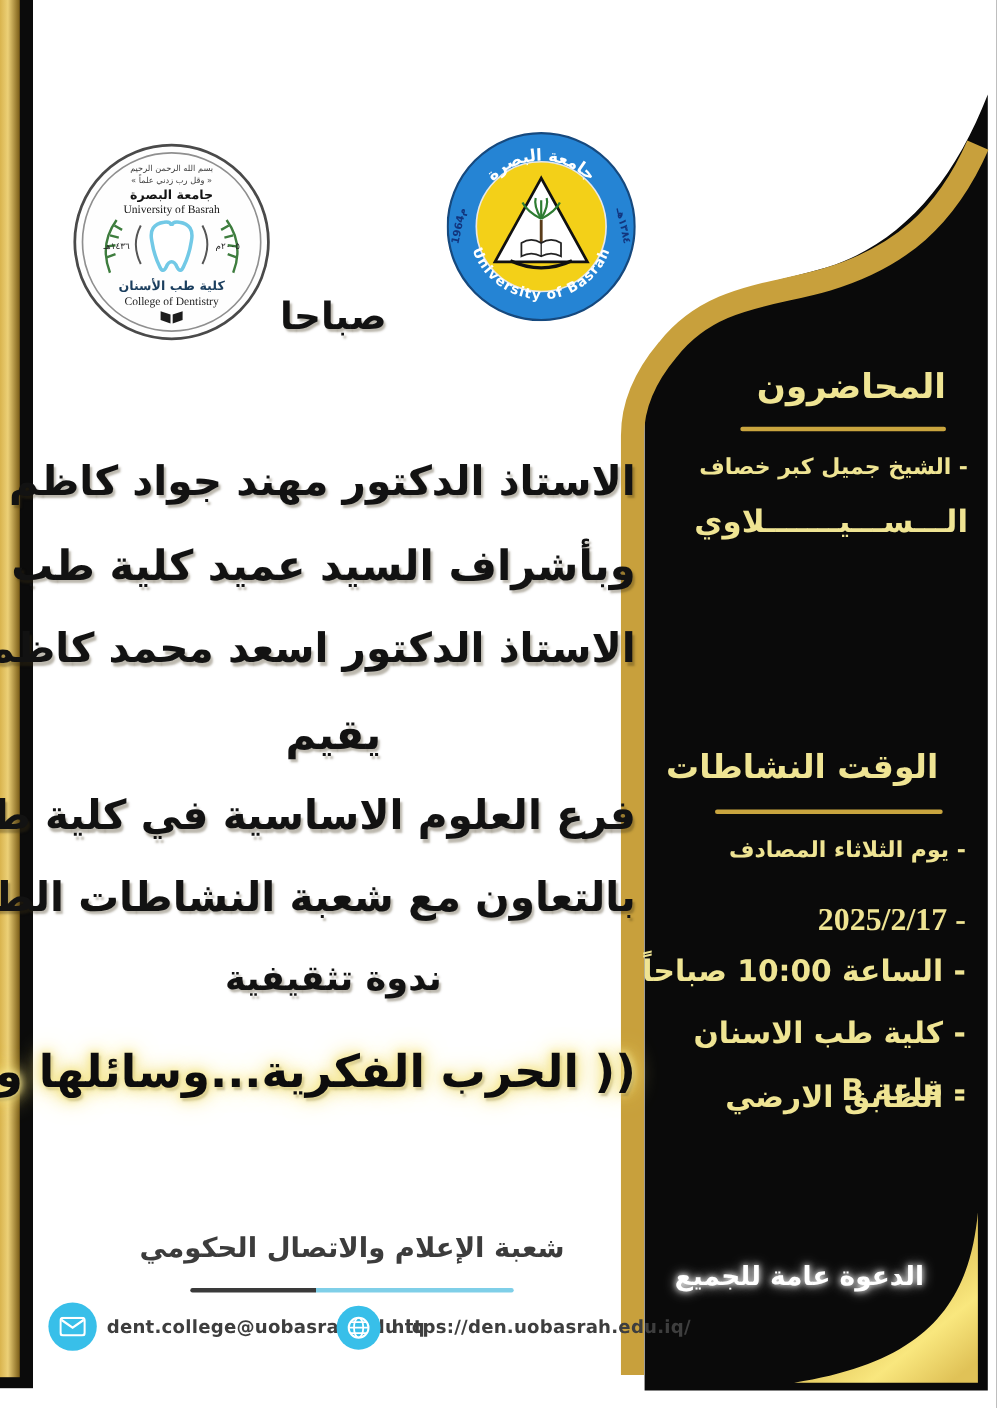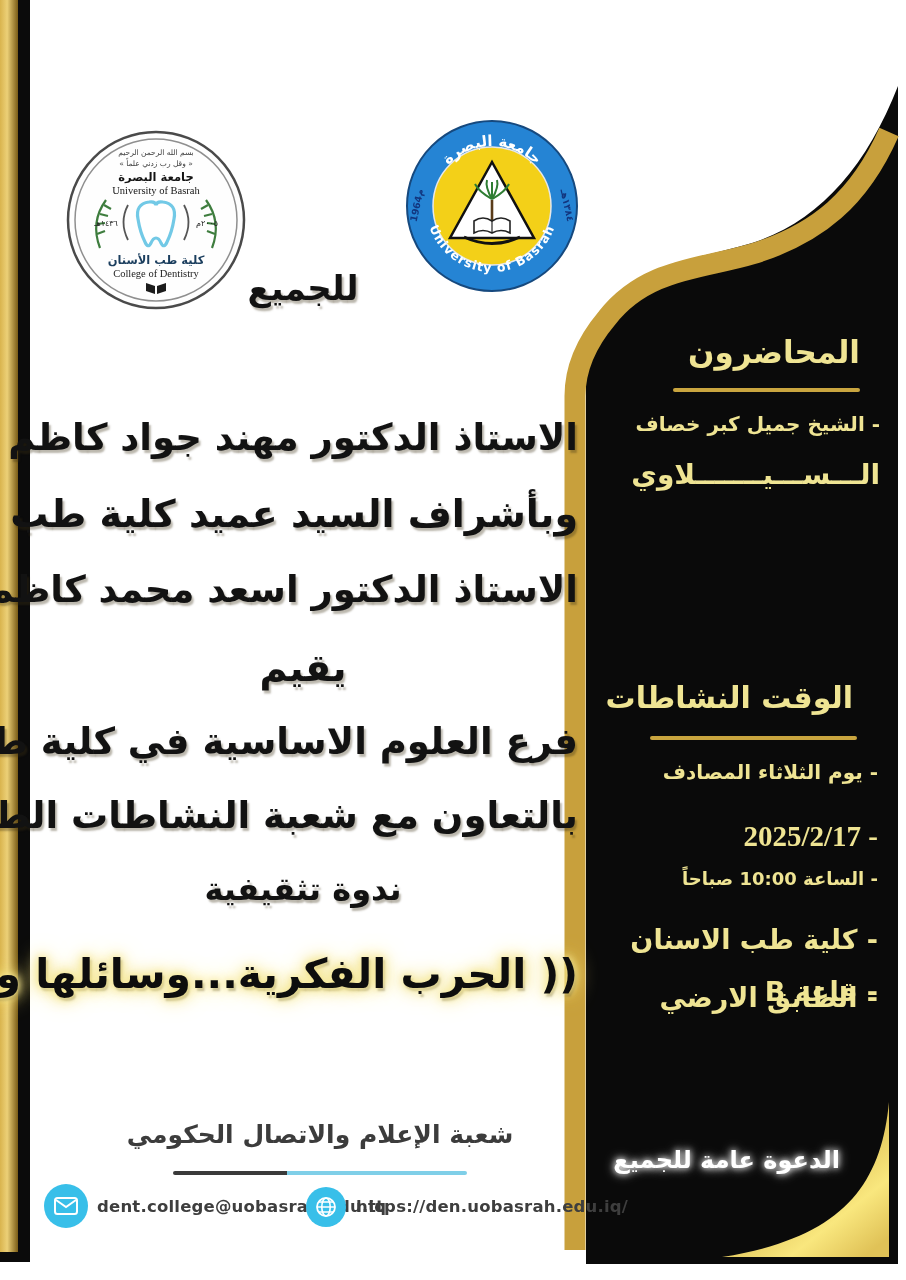--- a/index.html
+++ b/index.html
@@ -115,41 +115,41 @@
     <text font-size="15" font-weight="bold" fill="#ffffff">
       <textPath href="#arcTop" startOffset="50%" text-anchor="middle">جامعة البصرة</textPath>
     </text>
     <text font-size="12.5" font-weight="bold" fill="#ffffff" letter-spacing="1">
       <textPath href="#arcBot" startOffset="50%" text-anchor="middle">University of Basrah</textPath>
     </text>
     <text x="14" y="86" font-size="9.5" font-weight="bold" fill="#12357e" transform="rotate(-78 14 86)" text-anchor="middle">1964م</text>
     <text x="158" y="86" font-size="9.5" font-weight="bold" fill="#12357e" transform="rotate(78 158 86)" text-anchor="middle">١٣٨٤هـ</text>
   </svg>
 
-  <div class="main-line" style="top:268px;font-size:34px;">للجميع</div>
+  <div class="main-line" style="top:268px;font-size:34px;">صباحا</div>
   <div class="main-line" style="top:416px;font-size:37px;">الاستاذ الدكتور مهند جواد كاظم المحترم</div>
   <div class="main-line" style="top:492px;font-size:38px;">وبأشراف السيد عميد كلية طب الاسنان</div>
   <div class="main-line" style="top:568px;font-size:37px;">الاستاذ الدكتور اسعد محمد كاظم المحترم</div>
   <div class="main-line" style="top:646px;font-size:38px;">يقيم</div>
   <div class="main-line" style="top:720px;font-size:37px;">فرع العلوم الاساسية في كلية طب الاسنان</div>
   <div class="main-line" style="top:794px;font-size:37px;">بالتعاون مع شعبة النشاطات الطلابية</div>
   <div class="main-line" style="top:870px;font-size:32px;">ندوة تثقيفية</div>
   <div class="main-line event-title" style="top:950px;font-size:41px;">(( الحرب الفكرية...وسائلها وتأثيراتها ))</div>
 
   <div class="side-text side-head" style="top:334px;right:46px;font-size:31px;">المحاضرون</div>
   <div class="side-rule" style="top:388px;right:46px;width:187px;"></div>
   <div class="side-text" style="top:412px;right:26px;font-size:20px;">- الشيخ جميل كبر خصاف</div>
   <div class="side-text" style="top:458px;right:26px;font-size:28px;">الـــســـيـــــــلاوي</div>
 
   <div class="side-text side-head" style="top:680px;right:53px;font-size:30px;">الوقت النشاطات</div>
   <div class="side-rule" style="top:736px;right:49px;width:207px;"></div>
 
   <div class="side-text" style="top:760px;right:28px;font-size:20px;">- يوم الثلاثاء المصادف</div>
   <div class="side-text serif-line" style="top:820px;right:28px;font-size:29px;">- 2025/2/17</div>
-  <div class="side-text" style="top:868px;right:28px;font-size:18px;">- الساعة 10:00 صباحاً</div>
+  <div class="side-text" style="top:868px;right:28px;font-size:27px;">- الساعة 10:00 صباحاً</div>
   <div class="side-text" style="top:924px;right:28px;font-size:27px;">- كلية طب الاسنان</div>
   <div class="side-text" style="top:982px;right:28px;font-size:27px;">- الطابق الارضي</div>
   <div class="side-text" style="top:976px;right:28px;font-size:27px;">- قاعة B</div>
 
   <div class="side-text invite" style="top:1146px;right:66px;font-size:24px;">الدعوة عامة للجميع</div>
 
   <div class="footer-head" style="top:1120px;font-size:25px;">شعبة الإعلام والاتصال الحكومي</div>
   <div class="footer-rule"></div>
 
   <div class="icon-circle" style="left:44px;top:1184px;width:44px;height:44px;">

